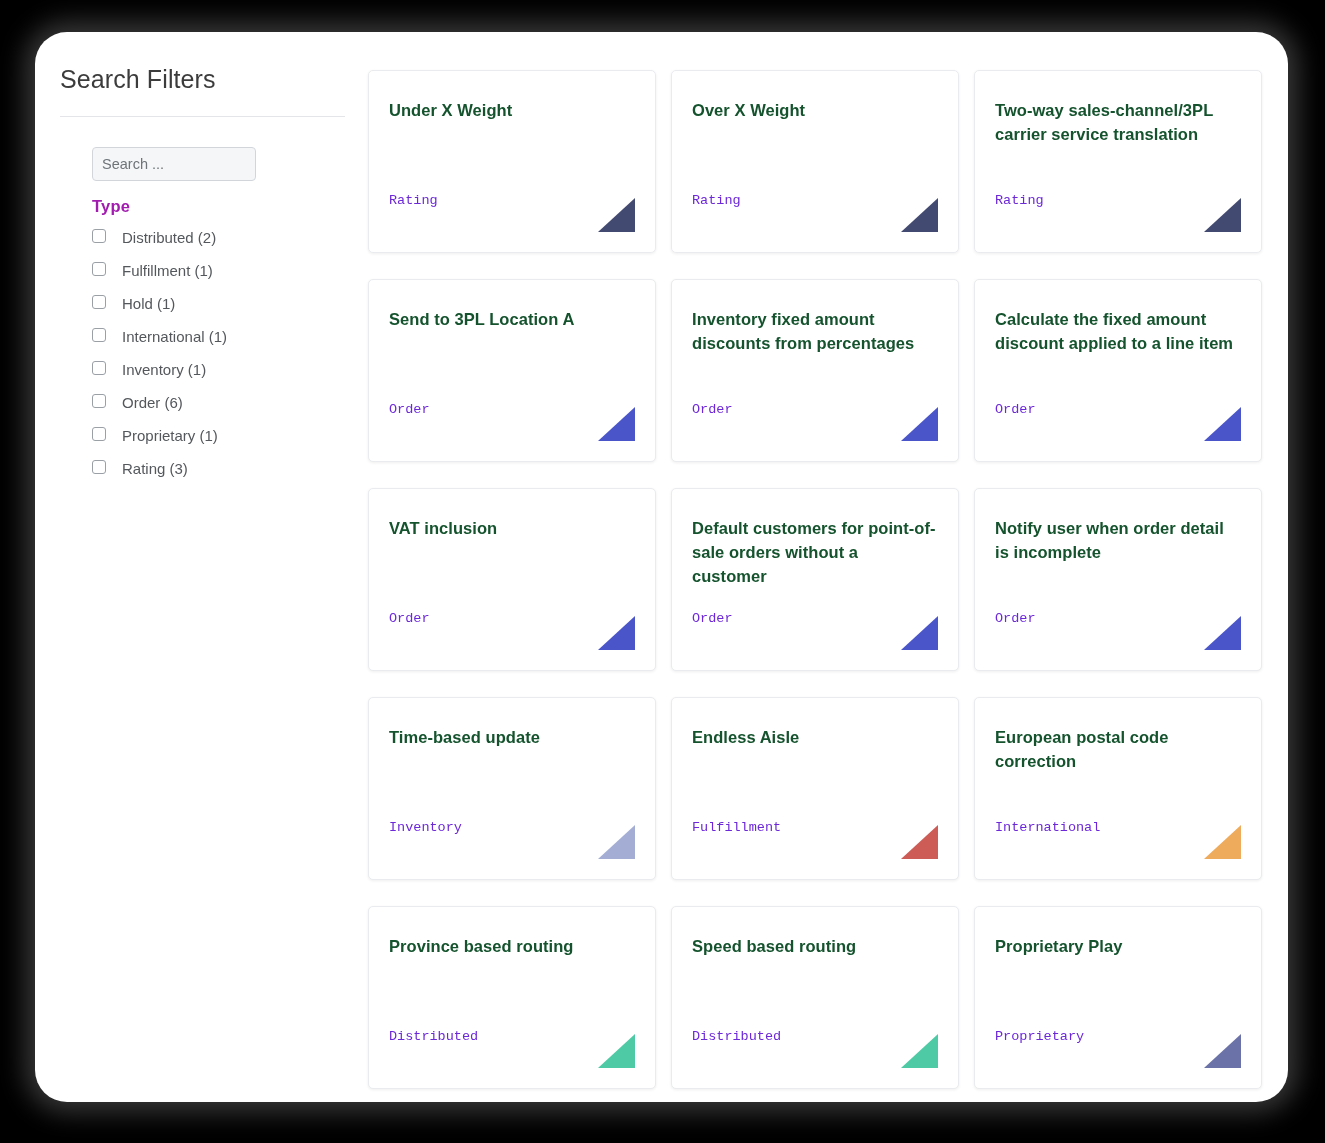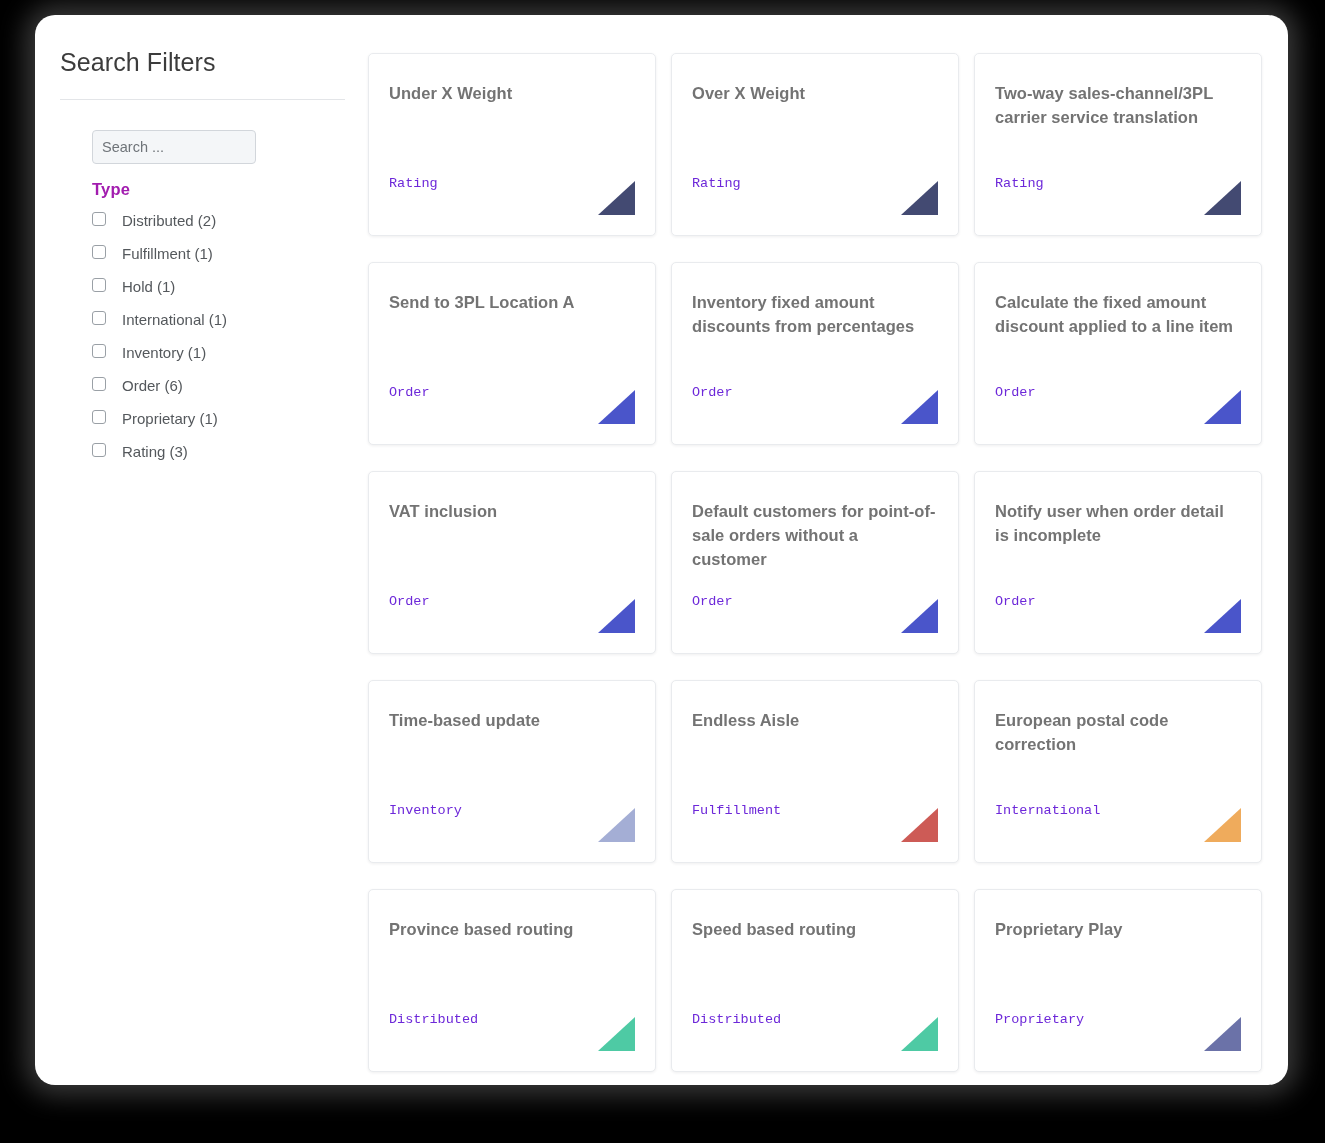--- a/index.html
+++ b/index.html
@@ -16,25 +16,25 @@
     position: relative;
     width: 1325px;
     height: 1143px;
     background: #000000;
   }
 
   
   .app-panel {
     position: absolute;
     left: 35px;
-    top: 15px;
+    top: 32px;
     width: 1253px;
     height: 1070px;
     background: #ffffff;
-    border-radius: 20px;
+    border-radius: 32px;
     box-shadow: 0 0 26px 10px rgba(255,255,255,0.22);
     display: flex;
     overflow: hidden;
   }
 
   
   .sidebar {
     width: 300px;
     flex: 0 0 300px;
     padding: 32px 30px 0 25px;
@@ -130,21 +130,21 @@
     border-radius: 5px;
     box-shadow: 0 1px 3px rgba(30,35,45,0.07);
     padding: 27px 21px 0 20px;
     overflow: hidden;
     cursor: pointer;
   }
 
   .card-title {
     font-size: 16.5px;
     font-weight: bold;
-    color: #737373;
+    color: #14532d;
     line-height: 24px;
     letter-spacing: 0.05px;
   }
 
   .card-type {
     position: absolute;
     left: 20px;
     bottom: 43px;
     font-size: 13.5px;
     color: #6d28d9;

